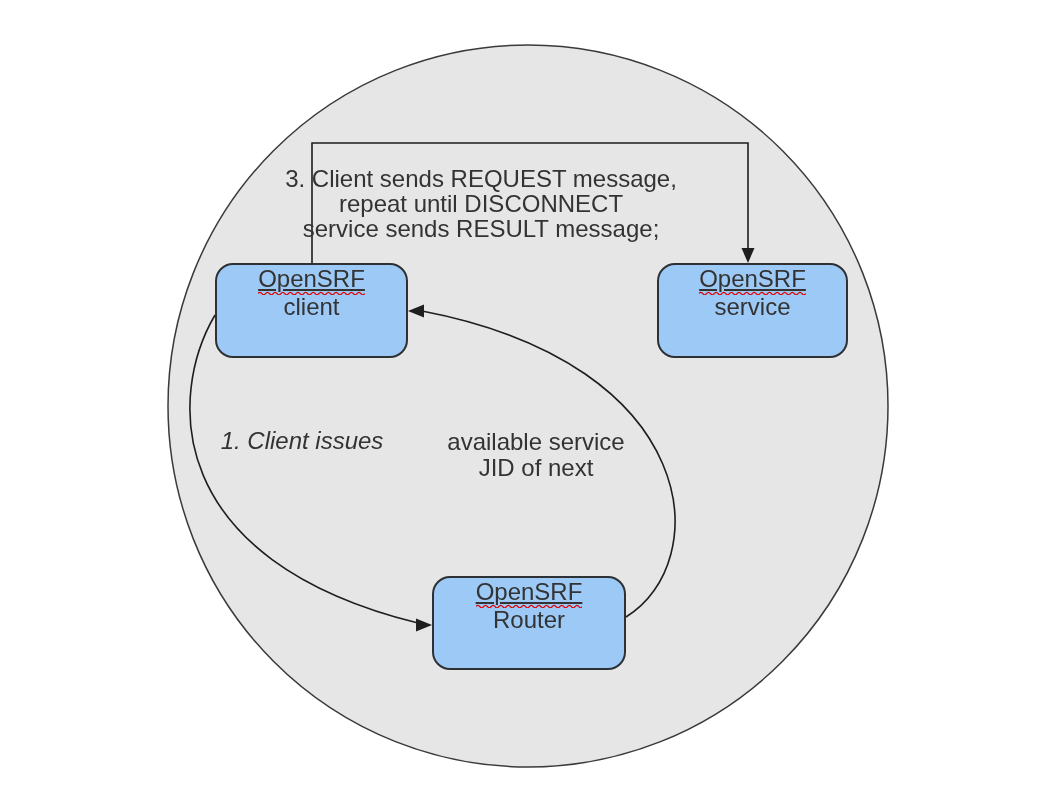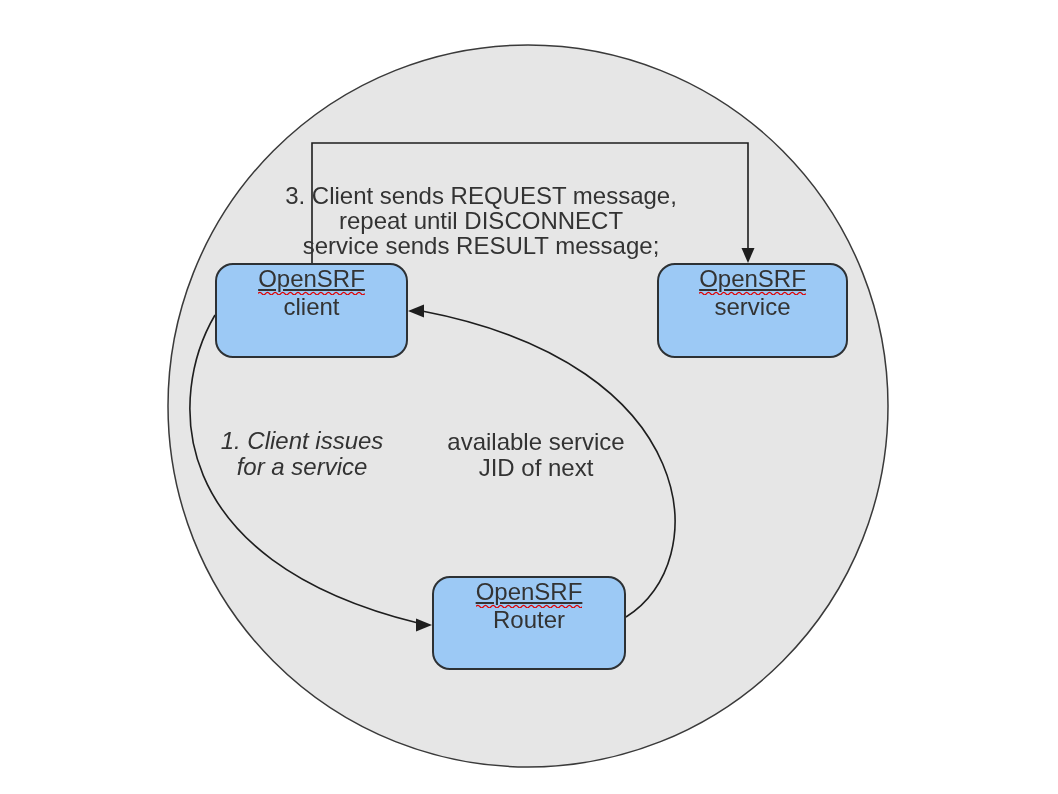--- a/index.html
+++ b/index.html
@@ -27,21 +27,21 @@
     border:2px solid var(--node-border);
     border-radius:18px;
     display:flex;flex-direction:column;align-items:center;justify-content:flex-start;
     font-size:24px;line-height:28px;color:var(--text);text-align:center;
   }
   .osrf{position:relative;display:inline-block;text-decoration:underline;}
   .squiggle{position:absolute;left:0;bottom:-2px;width:100%;height:5px;display:block;}
   .squiggle path{fill:none;stroke:var(--squiggle);stroke-width:1.5;}
 
   .ann{position:absolute;text-align:center;color:var(--text);font-size:24px;}
-  .ann-tight{line-height:25px;margin-top:17px;}
+  .ann-tight{line-height:25px;}
   .ann-loose{line-height:26px;}
 </style>
 </head>
 <body>
 
 <div class="stage">
 
   <svg class="layer" width="1058" height="794" viewBox="0 0 1058 794">
 
     <ellipse class="env-circle" cx="528" cy="406" rx="360" ry="361"></ellipse>
@@ -87,21 +87,20 @@
   </div>
 
   <div class="ann ann-tight" style="left:281px;top:166px;width:400px;">
     <div>3. Client sends REQUEST message,</div>
     <div>repeat until DISCONNECT</div>
     <div>service sends RESULT message;</div>
   </div>
 
   <div class="ann ann-loose" style="left:172px;top:428px;width:260px;font-style:italic;">
     <div>1. Client issues</div>
-    <div>for a service</div>
   </div>
 
   <div class="ann ann-loose" style="left:406px;top:429px;width:260px;">
     <div>available service</div>
     <div>JID of next</div>
   </div>
 
 </div>
 
 </body></html>

